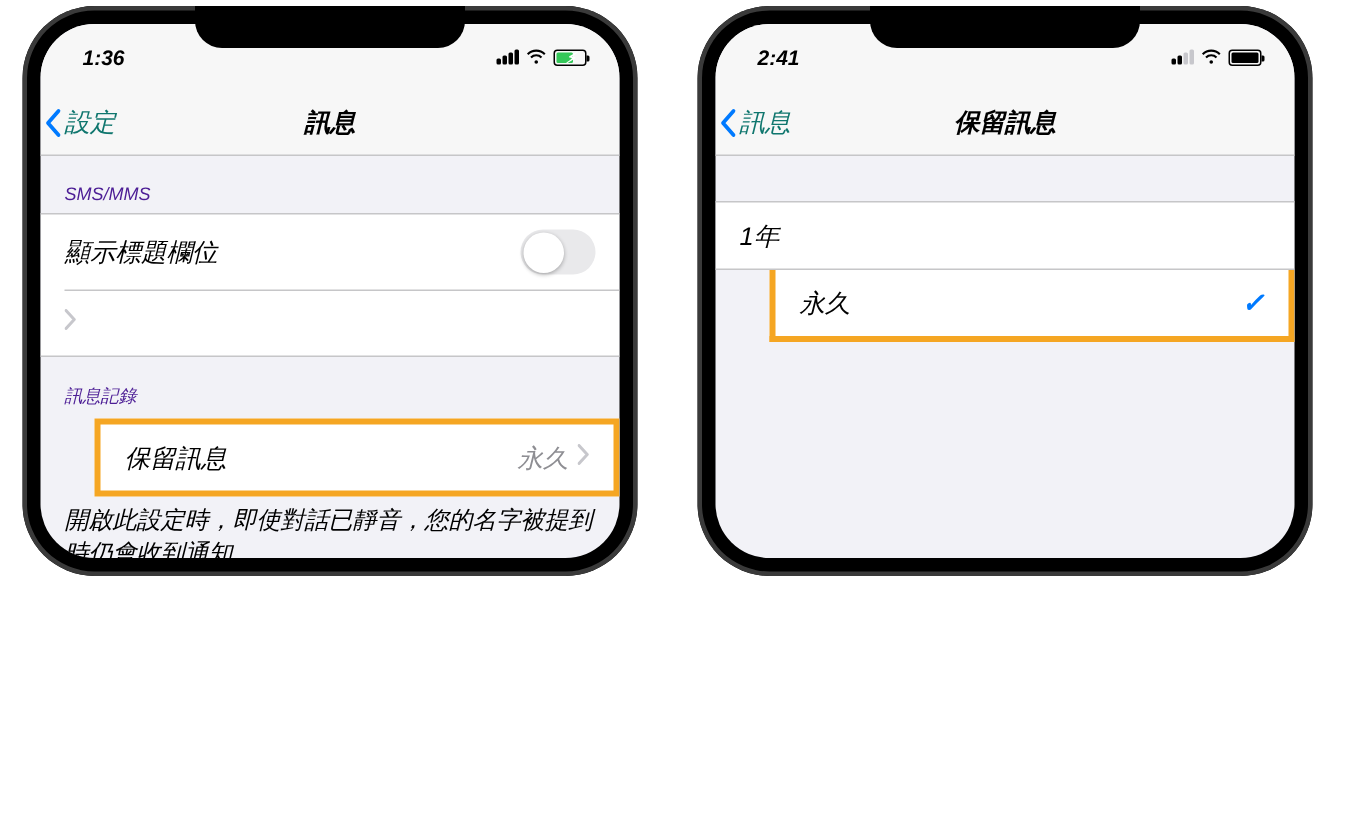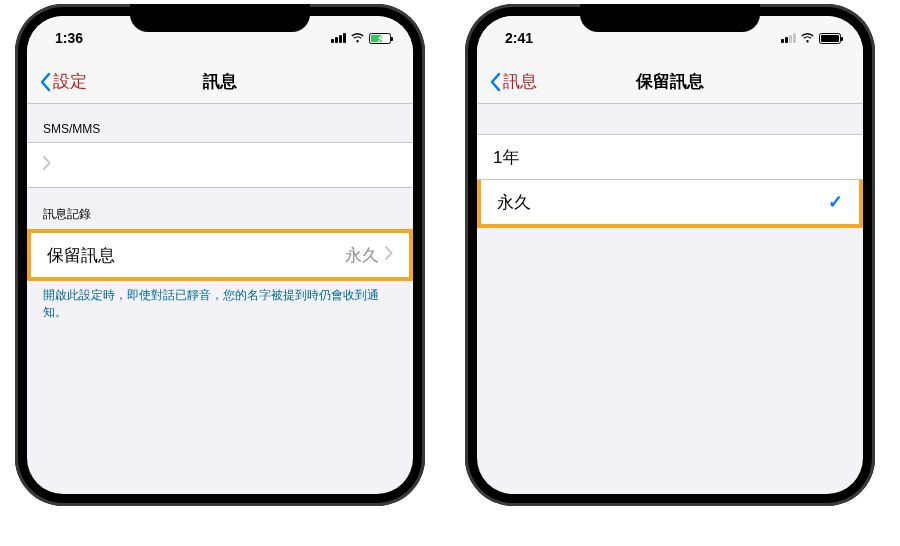--- a/index.html
+++ b/index.html
@@ -7,26 +7,27 @@
     width: 900px;
     height: 546px;
     background: #fff;
     font-family: -apple-system, "Helvetica Neue", Arial, sans-serif;
     display: flex;
     gap: 40px;
     padding: 4px 15px;
   }
   .phone {
     width: 410px;
-    height: 502px;
+    height: 380px;
     background: #000;
     border-radius: 48px;
     padding: 12px;
     position: relative;
     box-shadow: inset 0 0 0 3px #3a3a3a;
+    font-style: italic;
   }
   .screen {
     width: 100%;
     height: 100%;
     background: #f2f2f7;
     border-radius: 36px;
     overflow: hidden;
     position: relative;
   }
   .notch {
@@ -75,38 +76,38 @@
     height: 44px;
     display: flex;
     align-items: center;
     justify-content: center;
     position: relative;
     background: #f7f7f7;
     border-bottom: 0.5px solid #c6c6c8;
   }
   .nav-back {
     position: absolute;
-    left: 12px;
-    display: flex;
-    align-items: center;
-    color: #b91c1c;
+    left: 2px;
+    display: flex;
+    align-items: center;
+    color: #0f766e;
     font-size: 17px;
   }
   .nav-back svg { margin-right: 2px; }
   .nav-title { font-size: 17px; font-weight: 600; }
 
   .section-header {
     font-size: 12px;
-    color: #000000;
+    color: #4c1d95;
     padding: 18px 16px 6px;
     text-transform: none;
   }
   .section-footer {
-    font-size: 12px;
-    color: #0369a1;
+    font-size: 16px;
+    color: #000000;
     padding: 6px 16px 10px;
     line-height: 1.4;
   }
   .list {
     background: #fff;
     border-top: 0.5px solid #c6c6c8;
     border-bottom: 0.5px solid #c6c6c8;
   }
   .row {
     min-height: 44px;
@@ -136,20 +137,21 @@
   .switch .knob {
     width: 27px; height: 27px; background: #fff; border-radius: 50%;
     position: absolute; top: 1.5px;
     box-shadow: 0 1px 3px rgba(0,0,0,.3);
   }
   .switch.off .knob { left: 1.5px; }
   .switch.on .knob { right: 1.5px; }
 
   .highlight {
     border: 4px solid #f5a623;
+    margin-left: 36px;
   }
   .check { color: #007aff; font-size: 18px; font-weight: 600; }
 
   .spacer-top { height: 30px; }
 </style>
 </head>
 <body>
 
 <div class="phone">
   <div class="notch"></div>
@@ -181,20 +183,26 @@
         <svg width="12" height="20" viewBox="0 0 12 20">
             <path d="M10 2L3 10l7 8" stroke="#007aff" stroke-width="2.5" fill="none" stroke-linecap="round" stroke-linejoin="round"></path>
           </svg>
         <span>設定</span>
       </div>
       <span class="nav-title">訊息</span>
     </div>
 
     <div class="section-header">SMS/MMS</div>
     <div class="list">
+      <div class="row">
+        <span class="label">顯示標題欄位</span>
+        <span class="switch off">
+            <span class="knob"></span>
+          </span>
+      </div>
       <div class="row">
         <span class="detail">
             <span class="chevron">
           <svg width="8" height="14" viewBox="0 0 8 14">
                 <path d="M1 1l5.5 6L1 13" stroke="#c7c7cc" stroke-width="2" fill="none" stroke-linecap="round" stroke-linejoin="round"></path>
               </svg>
         </span>
           </span>
       </div>
     </div>

